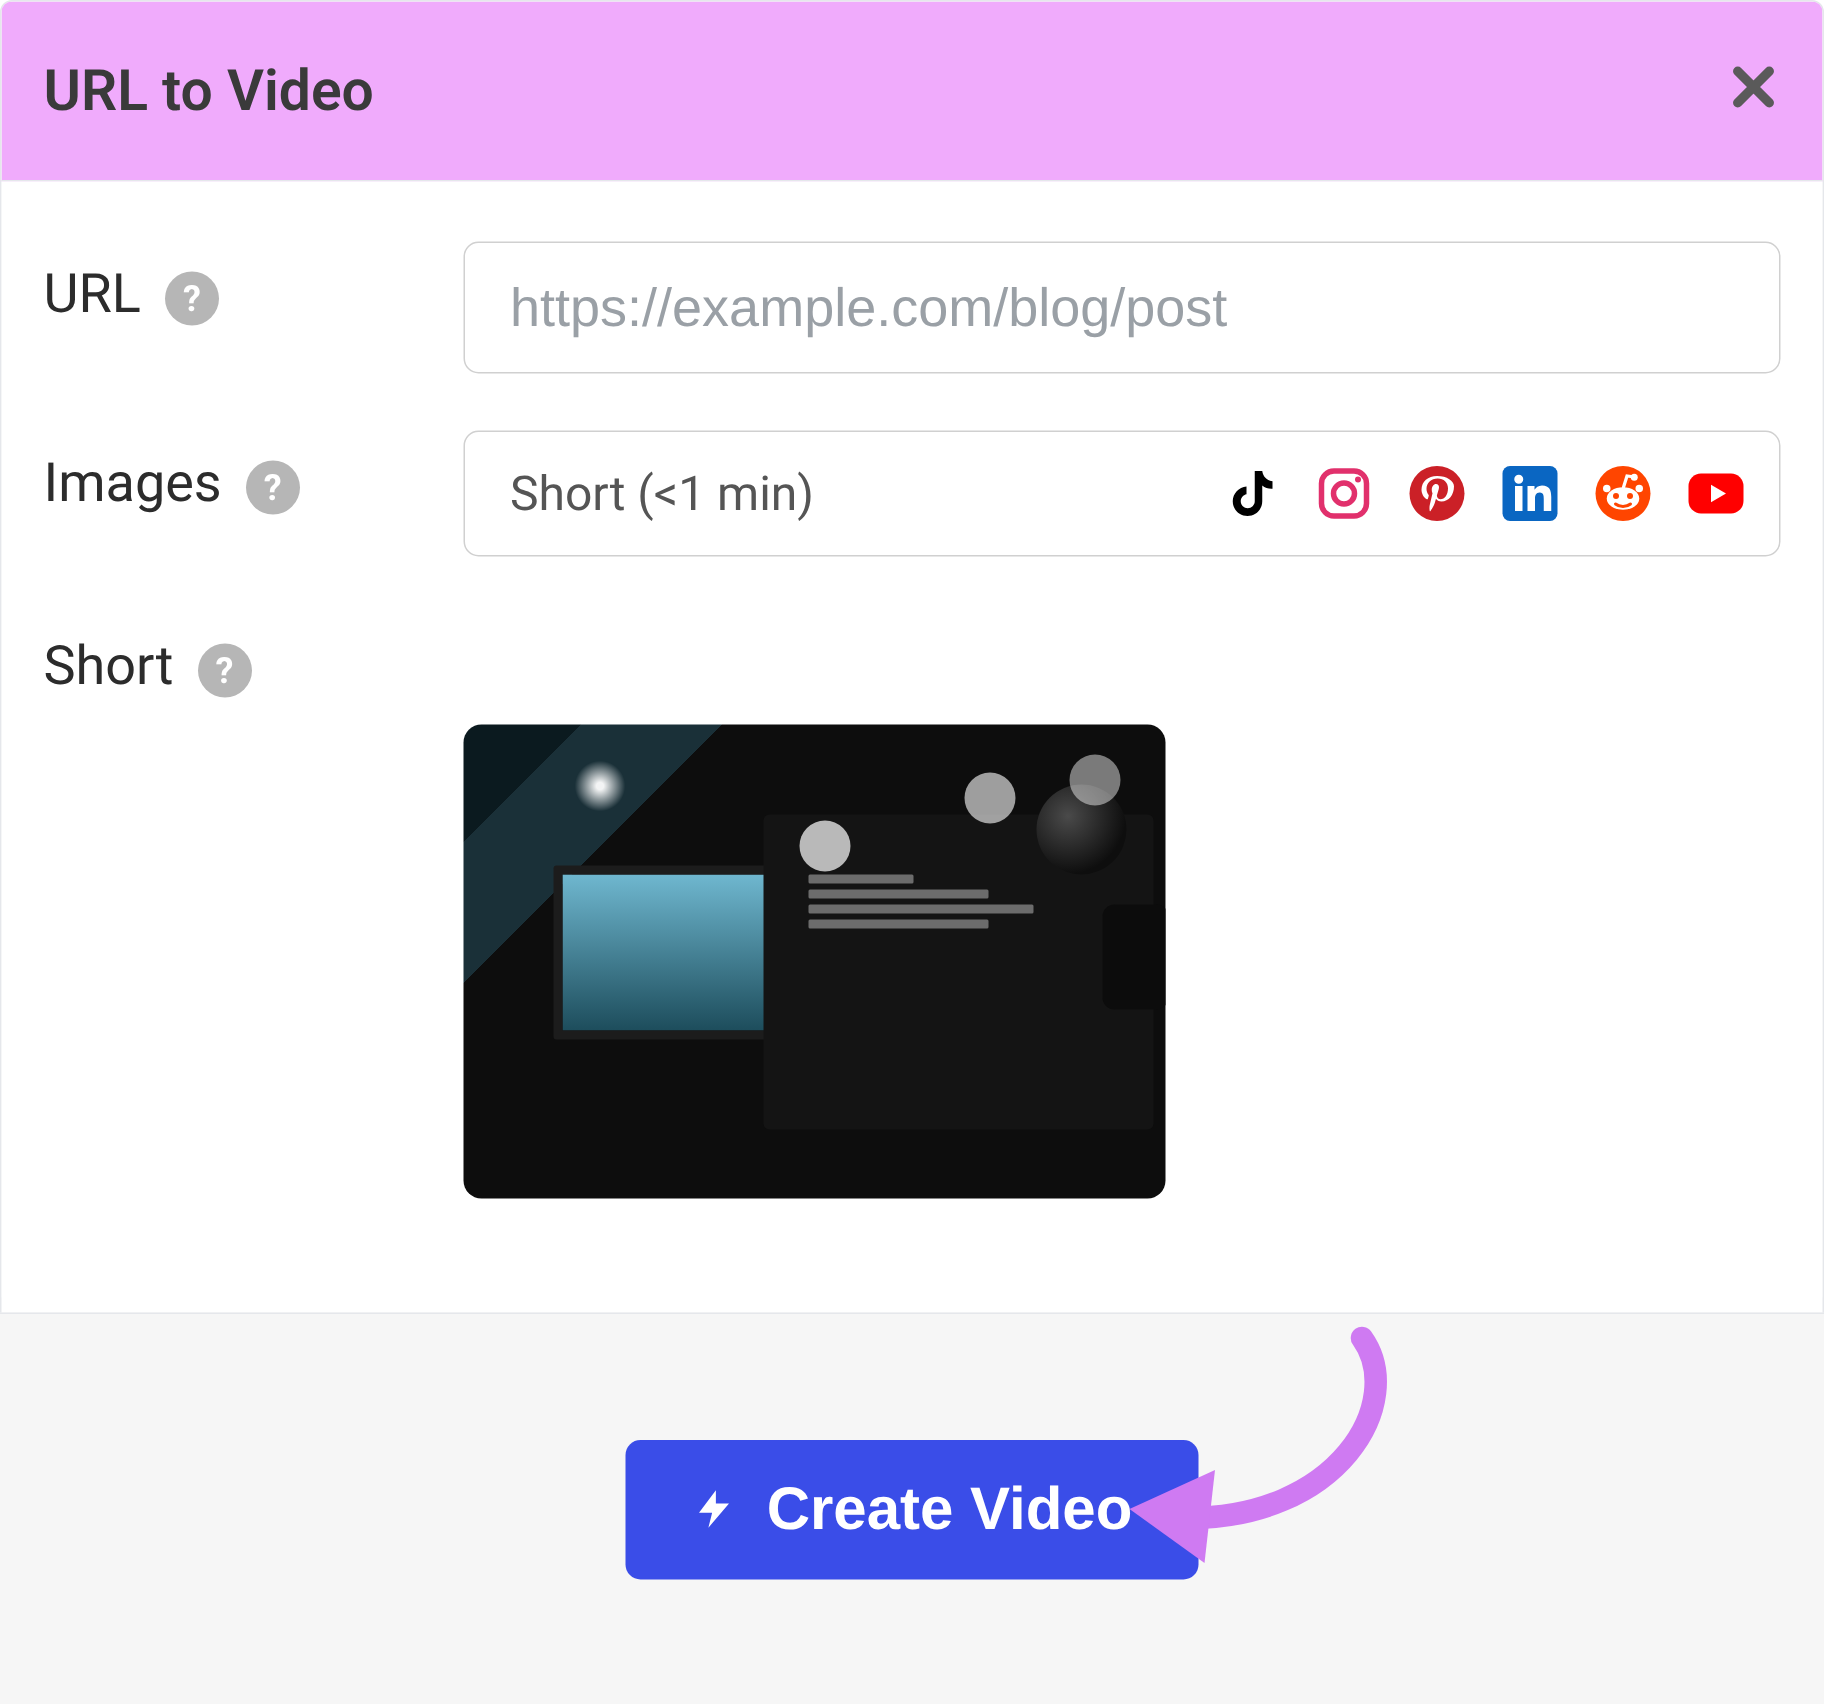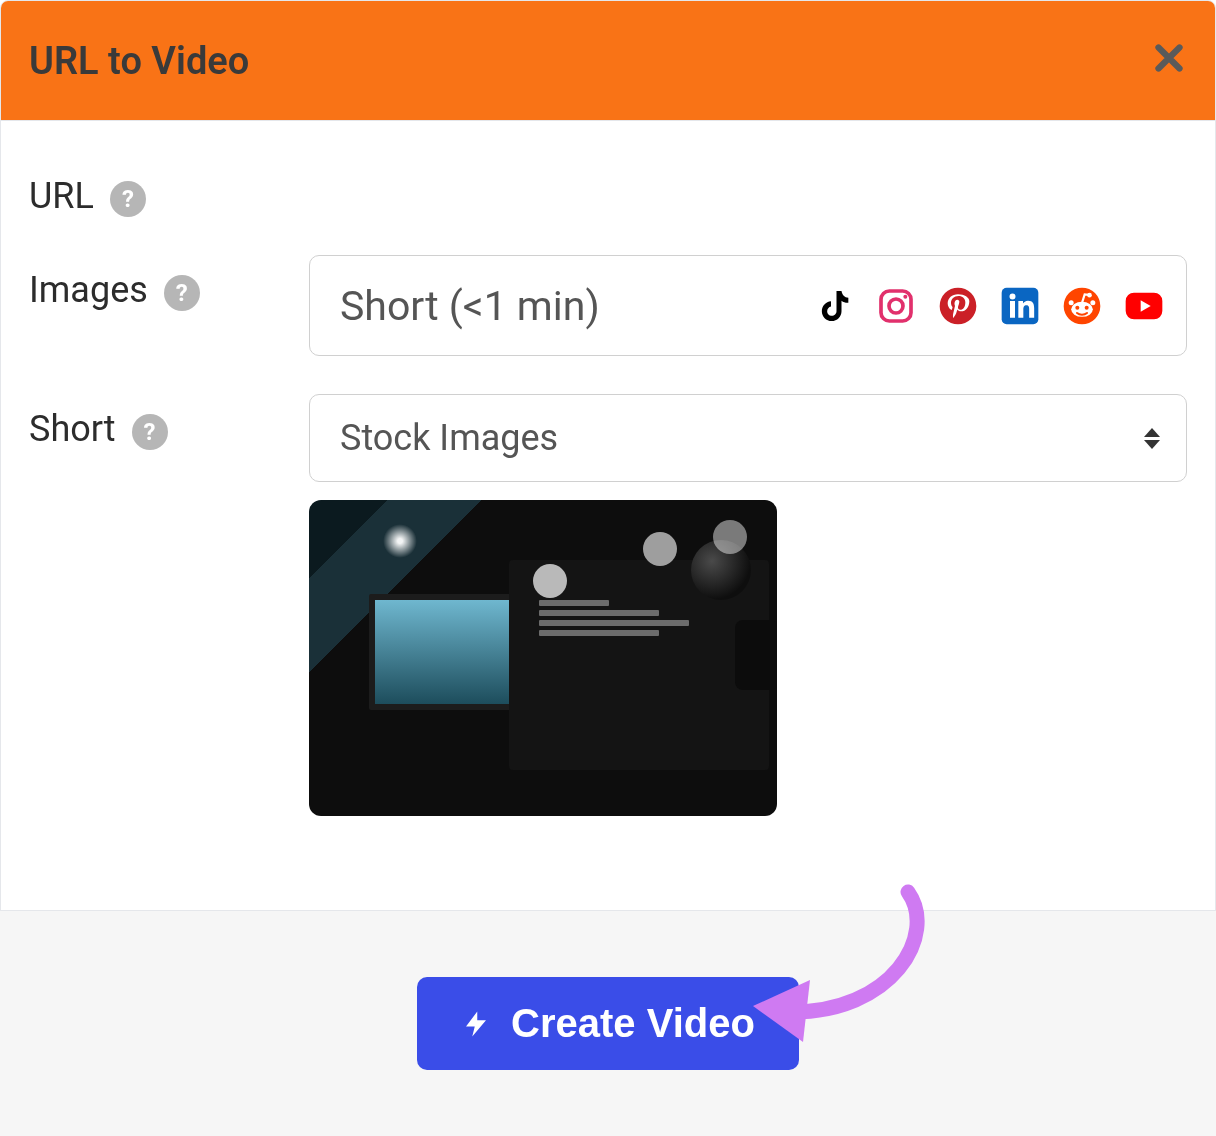--- a/index.html
+++ b/index.html
@@ -6,21 +6,21 @@
     body {
       font-family: -apple-system, BlinkMacSystemFont, "Segoe UI", Roboto, Helvetica, Arial, sans-serif;
       background: #ffffff;
       width: 1216px;
       height: 1136px;
       overflow: hidden;
       border: 1px solid #e5e7eb;
       border-radius: 8px;
     }
     .header {
-      background: #f97316;
+      background: #f0abfc;
       border-bottom: 1px solid #e5e7eb;
       padding: 28px;
       display: flex;
       align-items: center;
       justify-content: space-between;
       height: 120px;
     }
     .title {
       font-size: 38px;
       font-weight: 600;
@@ -79,25 +79,25 @@
       border-radius: 10px;
       padding: 0 30px;
       font-size: 36px;
       color: #555;
       background: #ffffff;
       outline: none;
     }
     .text-input::placeholder { color: #9aa0a6; }
     .length-box {
       width: 100%;
-      height: 101px;
+      height: 84px;
       border: 1px solid #d0d0d0;
       border-radius: 10px;
       padding: 0 22px 0 30px;
-      font-size: 41px;
+      font-size: 32px;
       color: #555;
       background: #ffffff;
       display: flex;
       align-items: center;
       gap: 14px;
     }
     .length-text { flex: 1; }
     .social-icons {
       display: flex;
       align-items: center;
@@ -199,21 +199,21 @@
       opacity: 0.55;
     }
     .cam-line { height: 6px; background: #b5b5b5; border-radius: 1px; }
     .cam-line.w1 { width: 70px; }
     .cam-line.w2 { width: 120px; }
     .cam-line.w3 { width: 150px; }
 
     .footer {
       position: absolute;
       left: 0; right: 0; bottom: 0;
-      height: 226px;
+      height: 261px;
       background: #f6f6f6;
       border-top: 1px solid #e5e7eb;
       display: flex;
       align-items: center;
       justify-content: center;
     }
     .create-btn {
       background: #3a4de8;
       color: #fff;
       border: none;
@@ -246,20 +246,23 @@
       </svg>
   </div>
 </div>
 
 <div class="content">
 
   <div class="row">
     <div class="label-col">
       <span class="label-text">URL</span>
       <span class="help-icon">?</span>
+    </div>
+    <div class="control-col">
+      <input class="text-input" type="text" placeholder="https://example.com/blog/post" style="">
     </div>
   </div>
 
   <div class="row">
     <div class="label-col">
       <span class="label-text">Images</span>
       <span class="help-icon">?</span>
     </div>
     <div class="control-col">
       <div class="length-box">
@@ -316,29 +319,20 @@
           </span>
         </div>
       </div>
     </div>
   </div>
 
   <div class="row no-mb">
     <div class="label-col">
       <span class="label-text">Short</span>
       <span class="help-icon">?</span>
-    </div>
-    <div class="control-col">
-      <div class="select-box">
-        <span class="select-text">Stock Images</span>
-        <span class="chevrons">
-          <span class="chev-up"></span>
-          <span class="chev-down"></span>
-        </span>
-      </div>
     </div>
   </div>
 
   <div class="row">
     <div class="label-col"></div>
     <div class="control-col">
       <div class="preview-img">
         <div class="cam-body"></div>
         <div class="cam-knob"></div>
         <div class="cam-label-area">

